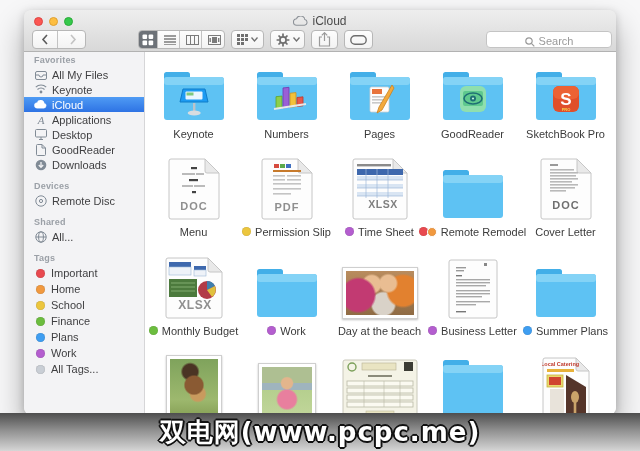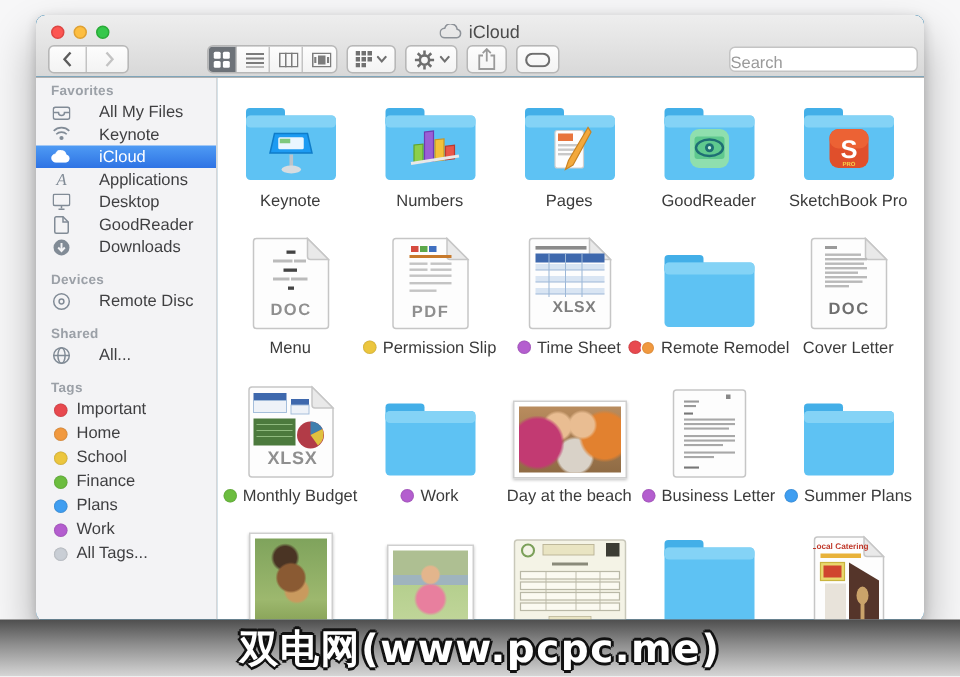--- a/index.html
+++ b/index.html
@@ -1,21 +1,21 @@
 <!DOCTYPE html>
 <html><head>
 <meta charset="utf-8">
 <style>
   * { margin:0; padding:0; box-sizing:border-box; }
   html,body { width:640px; height:451px; }
   body { font-family:"Liberation Sans","DejaVu Sans",sans-serif; background:#f7f7f8; position:relative; overflow:hidden; }
 
   
   .window { position:absolute; left:24px; top:10px; width:592px; height:404px;
-    border-radius:6px; background:#0369a1; box-shadow:0 16px 30px rgba(0,0,0,.32), 0 2px 8px rgba(0,0,0,.18);
+    border-radius:6px; background:#e5e5e5; box-shadow:0 16px 30px rgba(0,0,0,.32), 0 2px 8px rgba(0,0,0,.18);
     overflow:hidden; }
 
   
   .titlebar { position:relative; height:42px; background:linear-gradient(#eeeeee,#d8d8d8);
     border-bottom:1px solid #b2b2b2; border-radius:6px 6px 0 0; }
   .traffic { position:absolute; left:10px; top:7px; display:flex; gap:6px; }
   .tl { width:9px; height:9px; border-radius:50%; }
   .tl.red   { background:#fc5652; border:1px solid #dd4643; }
   .tl.yel   { background:#fdbe41; border:1px solid #dfa133; }
   .tl.grn   { background:#35c84b; border:1px solid #2aab38; }
@@ -30,29 +30,29 @@
   .seg .cell:last-child { border-right:none; }
   .seg .cell.sel { background:#6d7278; }
   .nav-back { left:8px; width:54px; }
   .nav-back .cell { width:26px; }
   .viewseg { left:114px; width:87px; }
   .btn-arrange { left:207px; width:33px; }
   .btn-action { left:246px; width:35px; }
   .btn-share { left:287px; width:27px; }
   .btn-tags { left:320px; width:29px; }
   .search { left:462px; top:21px; width:126px; height:17px; border:1px solid #c4c4c4; border-radius:4px;
-    background:#fff; position:absolute; display:flex; align-items:flex-start; justify-content:center; gap:4px;
-    font-size:11px; color:#9a9a9a;flex-direction:column; }
+    background:#fff; position:absolute; display:flex; align-items:flex-end; justify-content:center; gap:4px;
+    font-size:11px; color:#9a9a9a; }
 
   
   .win-body { display:flex; height:361px; }
   .sidebar { width:121px; background:#f3f3f5; border-right:1px solid #d6d6d8; padding-top:3px; font-size:11px; color:#3f3f41; }
   .sb-header { font-size:9px; color:#9ba0a7; font-weight:bold; padding:0 0 2px 10px; margin-top:9px; letter-spacing:.2px; }
   .sb-header:first-child { margin-top:0; }
-  .sb-item { height:15px; display:flex; align-items:center; gap:19px; padding-left:10px; white-space:nowrap; }
+  .sb-item { height:15px; display:flex; align-items:center; gap:5px; padding-left:10px; white-space:nowrap; }
   .sb-item.sel { background:linear-gradient(#4f9bf4,#2e73e4); color:#fff; }
   .sb-item.sel svg * { stroke:#fff !important; fill:#fff !important; }
   .sb-tag-item { height:16px; display:flex; align-items:center; gap:6px; padding-left:12px; }
   .sb-icon { width:13px; height:12px; flex:0 0 13px; display:flex; align-items:center; justify-content:center; }
   .tag-dot { width:9px; height:9px; border-radius:50%; box-shadow:inset 0 0 1px rgba(0,0,0,.35); }
 
   .main { position:relative; flex:1; background:#fff; overflow:hidden; }
   .grid-row { position:absolute; left:2px; display:flex; }
   .gr1 { top:8px; } .gr2 { top:106px; } .gr3 { top:205px; } .gr4 { top:303px; }
   .cell93 { width:93px; display:flex; flex-direction:column; align-items:center; }

